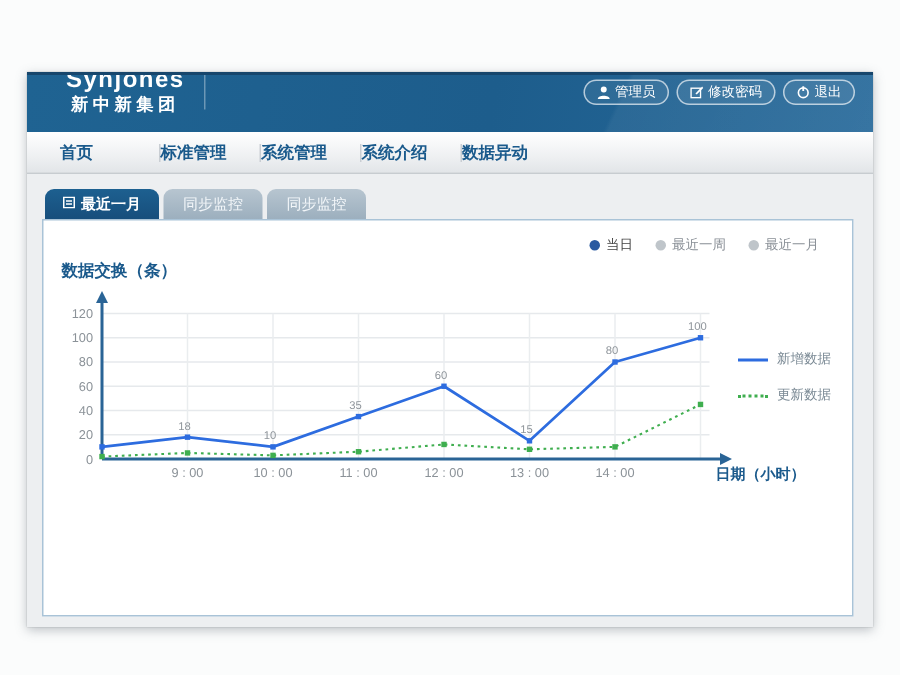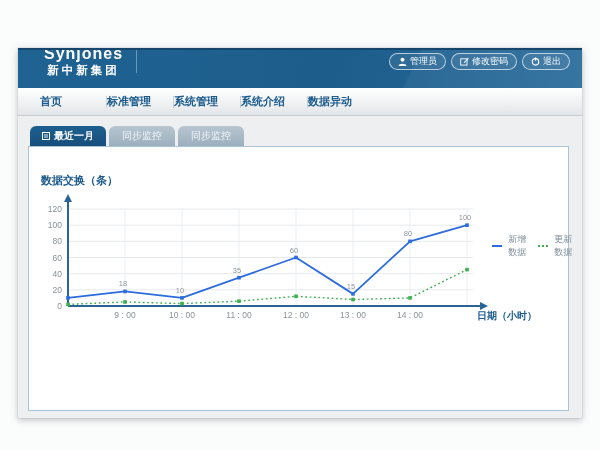--- a/index.html
+++ b/index.html
@@ -45,21 +45,21 @@
   .range-row { position:absolute; top:10px; right:22px; display:flex; gap:15px; align-items:center; }
   .radio { display:flex; gap:4px; align-items:center; font-size:9px; color:#8a9097; cursor:pointer; }
   .radio .dot { width:7px; height:7px; border-radius:50%; background:#bfc5ca; }
   .radio.selected .dot { background:#2b5aa0; }
   .radio.selected { color:#444; }
 
   .axis-title { position:absolute; left:12px; top:26px; font-size:11px; font-weight:bold; color:#1b5a8c; }
 
   svg.chart { position:absolute; left:0; top:44px; }
 
-  .legend { position:absolute; left:463px; top:86px; display:flex; gap:11px; }
+  .legend { position:absolute; left:463px; top:86px; display:flex; flex-direction:column; gap:11px; }
   .legend-item { display:flex; align-items:center; gap:6px; font-size:9px; color:#7b8a95; cursor:pointer; }
   .swatch { width:20px; height:0; }
   .swatch.solid { border-top:2px solid #2d6cdf; }
   .swatch.dotted { border-top:2px dotted #3fae4f; }
 
   .note { position:absolute; left:32px; top:207px; width:505px; font-size:8px;
     color:#9a9a9a; white-space:nowrap; overflow:hidden; }
   .note .pfx { color:#cc4433; }
 </style>
 </head>
@@ -132,20 +132,34 @@
       <div class="tab inactive">
         <span>同步监控</span>
       </div>
       <div class="tab inactive">
         <span>同步监控</span>
       </div>
     </div>
 
     <div class="panel">
 
+      <div class="range-row">
+        <div class="radio selected">
+          <span class="dot"></span>
+          <span>当日</span>
+        </div>
+        <div class="radio">
+          <span class="dot"></span>
+          <span>最近一周</span>
+        </div>
+        <div class="radio">
+          <span class="dot"></span>
+          <span>最近一月</span>
+        </div>
+      </div>
 
       <div class="axis-title">数据交换（条）</div>
 
       <svg class="chart" width="541" height="140" viewBox="0 0 541 140">
           <text x="33" y="118" text-anchor="end" fill="#8b9298" font-size="8.5">0</text>
           <line x1="39" y1="98.83333333333333" x2="444" y2="98.83333333333333" stroke="#e6e9ec" stroke-width="1"></line>
           <text x="33" y="101.83333333333333" text-anchor="end" fill="#8b9298" font-size="8.5">20</text>
           <line x1="39" y1="82.66666666666666" x2="444" y2="82.66666666666666" stroke="#e6e9ec" stroke-width="1"></line>
           <text x="33" y="85.66666666666666" text-anchor="end" fill="#8b9298" font-size="8.5">40</text>
           <line x1="39" y1="66.5" x2="444" y2="66.5" stroke="#e6e9ec" stroke-width="1"></line>

